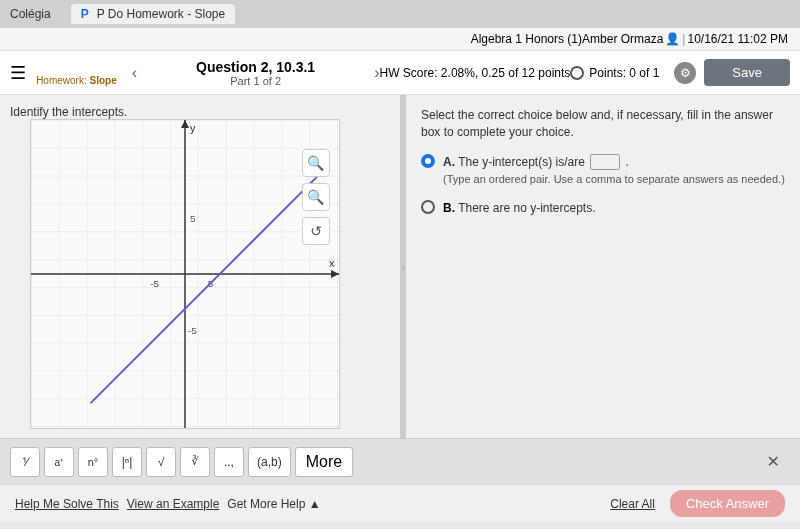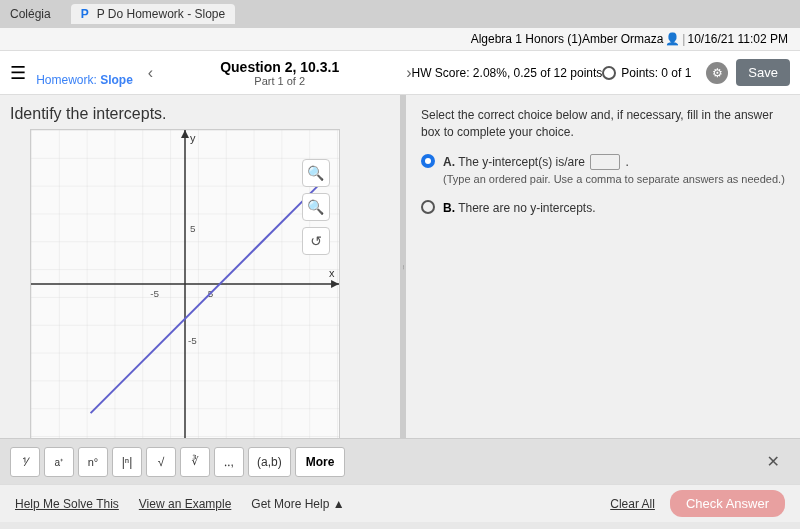--- a/index.html
+++ b/index.html
@@ -43,23 +43,23 @@
       padding: 0 10px;
       height: 44px;
       border-bottom: 1px solid #ddd;
     }
     .nav-hamburger {
       font-size: 18px;
       margin-right: 10px;
       cursor: pointer;
     }
     .nav-title {
-      font-size: 12px;
+      font-size: 10px;
       font-weight: bold;
-      color: #3b82f6;
+      color: #a16207;
       margin-right: 15px;
       margin-top: 15px;
     }
     .nav-title span { font-weight: normal; }
     .nav-center {
       display: flex;
       flex-direction: column;
       align-items: center;
       flex: 1;
       font-size: 12px;
@@ -100,44 +100,43 @@
       border-radius: 50%;
       display: flex; align-items: center; justify-content: center;
       color: white; font-size: 12px;
       cursor: pointer;
       margin-right: 8px;
     }
     .save-btn {
       background: #6c757d;
       color: white;
       border: none;
-      padding: 6px 12px;
+      padding: 6px 28px;
       border-radius: 4px;
       cursor: pointer;
       font-size: 13px;
     }
 
     
     .main-content {
       display: flex;
       height: calc(529px - 28px - 30px - 44px - 46px - 38px);
       background: #f0f0f0;
     }
 
     
     .left-panel {
       width: 400px;
       padding: 10px;
       background: #f0f0f0;
       position: relative;
     }
     .identify-text {
-      font-size: 16px;
-      color: #333;
-      margin-bottom: 6px;
+      font-size: 12px;
+      color: #333;
     }
     .graph-container {
       background: #f8f8f8;
       border: 1px solid #ccc;
       width: 310px;
       height: 310px;
       position: relative;
       margin-left: 20px;
     }
     .graph-tools {
@@ -256,41 +255,40 @@
       display: flex; align-items: center; justify-content: center;
       min-width: 30px;
       color: #333;
     }
     .math-btn-more {
       background: white;
       border: 1px solid #bbb;
       border-radius: 3px;
       padding: 3px 10px;
       cursor: pointer;
-      font-size: 12px;
+      font-size: 16px;
       height: 30px;
-      font-weight: bold;
     }
     .close-x {
       margin-left: auto;
       cursor: pointer;
       color: #555;
       font-size: 16px;
       padding: 0 10px;
     }
 
     
     .bottom-bar {
       background: #f0f0f0;
       height: 38px;
       display: flex;
       align-items: center;
       padding: 0 15px;
       border-top: 1px solid #ddd;
-      gap: 20px;
+      gap: 8px;
     }
     .bottom-link {
       font-size: 12px;
       color: #333;
       text-decoration: underline;
       cursor: pointer;
     }
     .get-more-help {
       font-size: 12px;
       color: #333;

